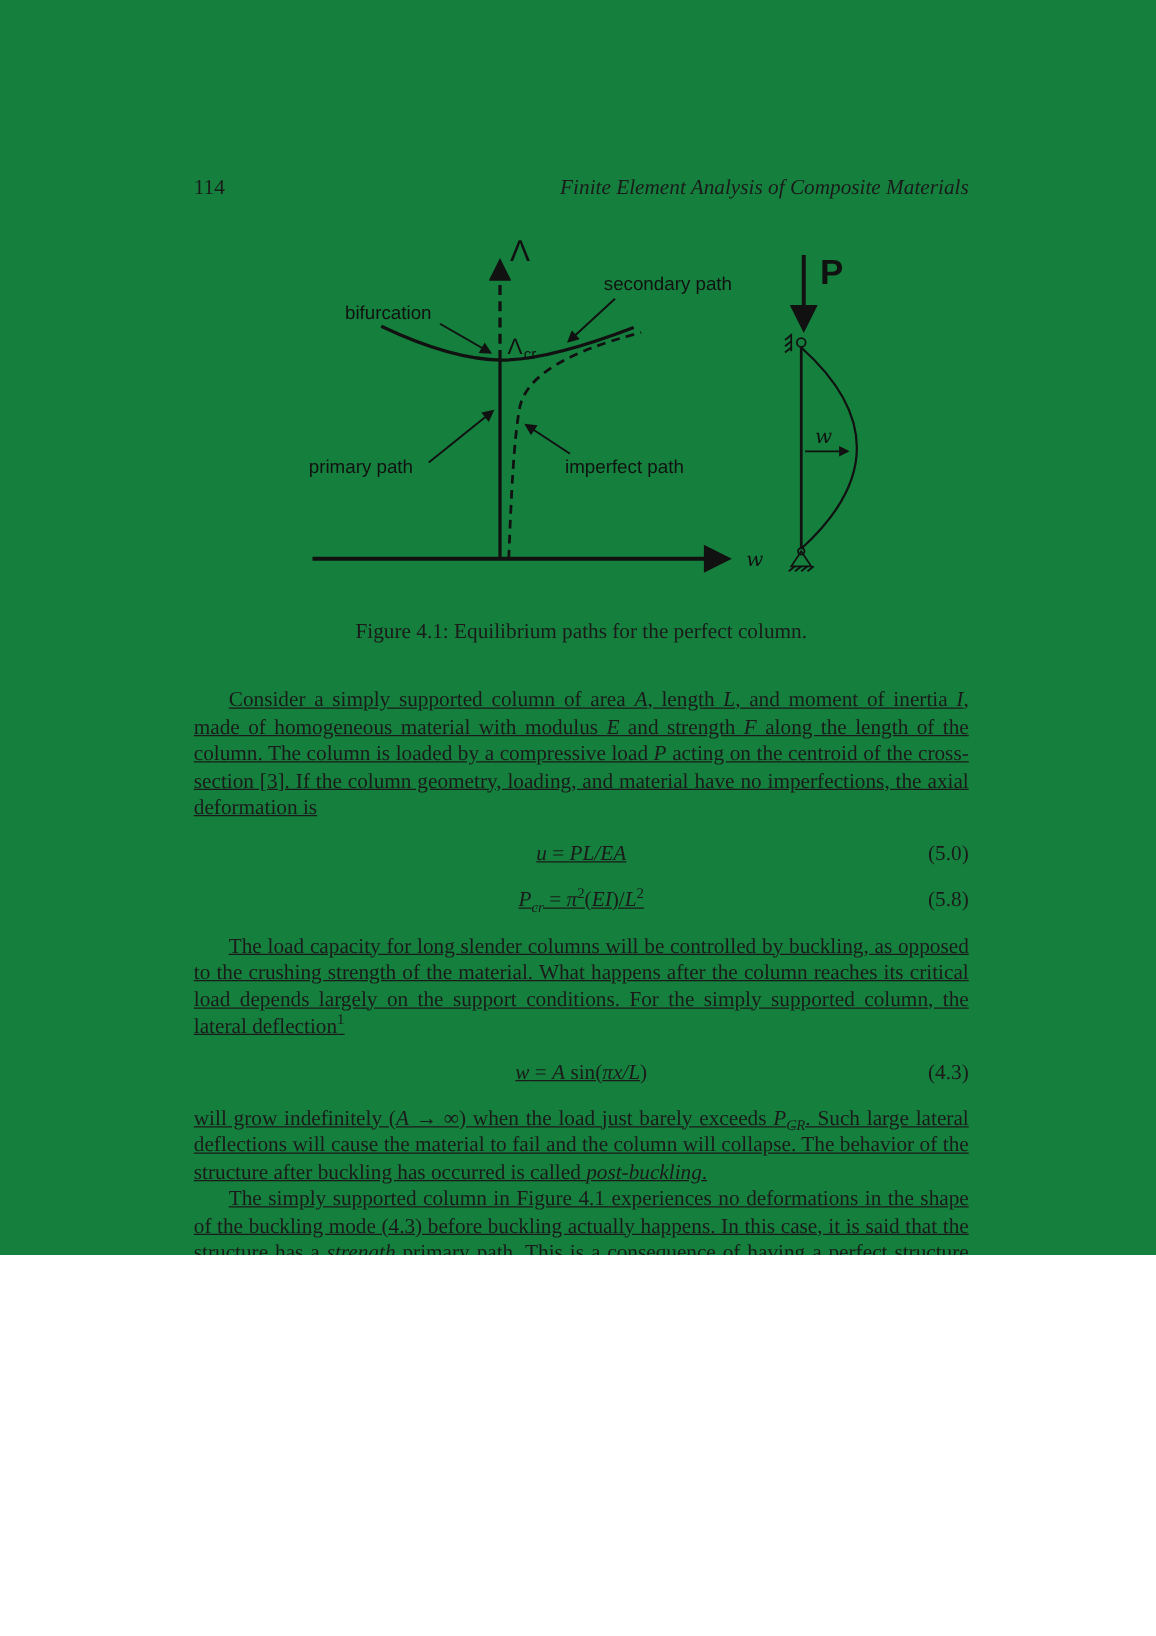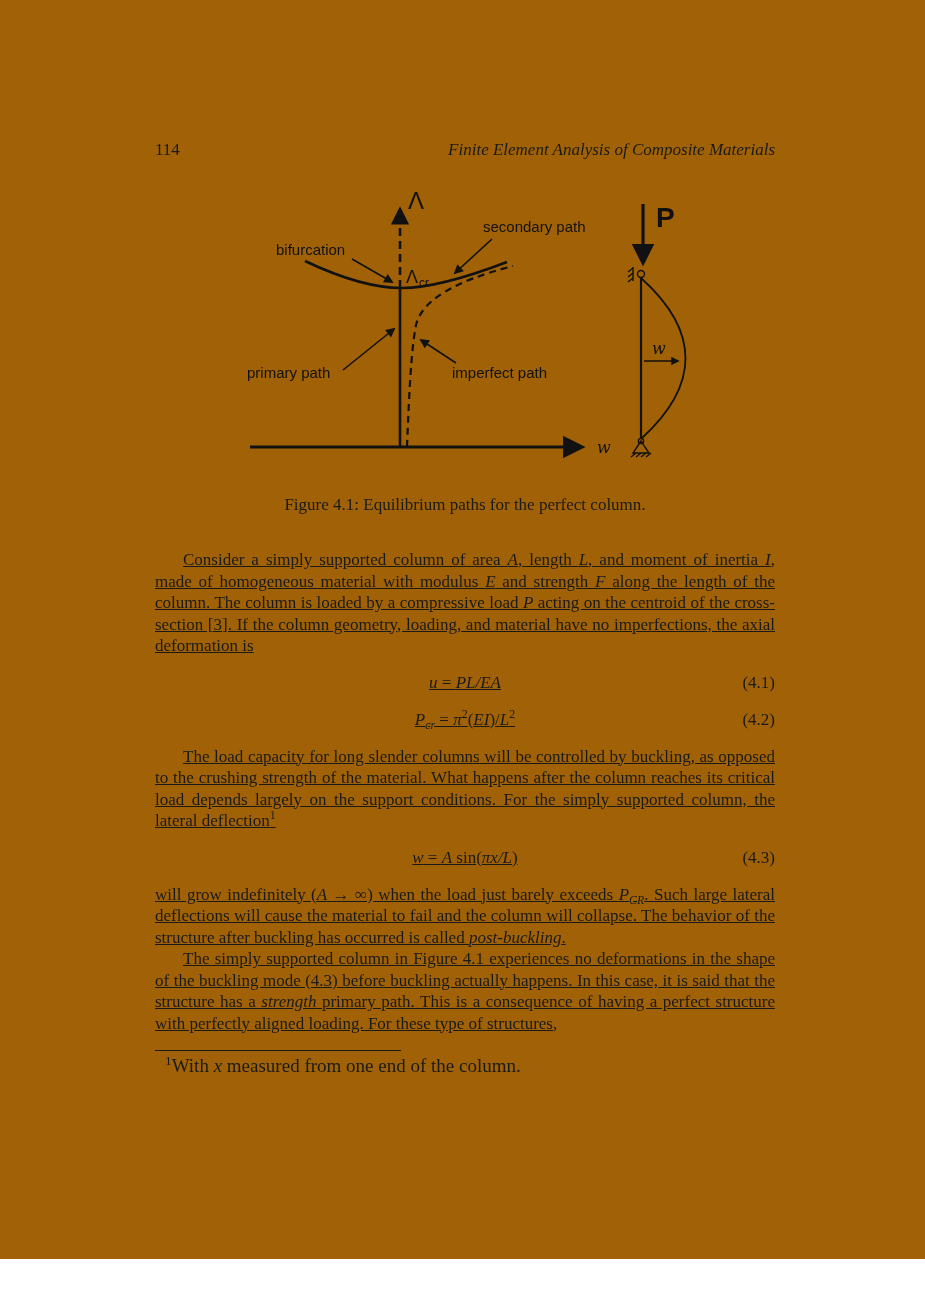--- a/index.html
+++ b/index.html
@@ -2,21 +2,21 @@
 <html><head>
 <meta charset="utf-8">
 <style>
   * { margin:0; padding:0; box-sizing:border-box; }
   html,body { background:#ffffff; }
   body {
     width:925px; height:1309px;
     font-family:"Liberation Serif", serif;
     color:#1a1a1a;
   }
-  .page { position:relative; width:925px; height:1259px; background:#a16207; overflow:hidden; }
+  .page { position:relative; width:925px; height:1004px; background:#15803d; overflow:hidden; }
   .content { position:absolute; left:155px; top:140px; width:620px; }
 
   .header { display:flex; justify-content:space-between; align-items:baseline; font-size:17px; }
   .running-title { font-style:italic; }
 
   .figure { margin-top:22px; }
   .figure svg { display:block; }
   .figcaption { text-align:center; font-size:17px; margin-top:23px; }
 
   .bodytext { margin-top:34px; font-size:17px; line-height:21.5px; text-align:justify;text-decoration:underline; }
@@ -121,27 +121,27 @@
       </svg>
 
       <div class="figcaption">Figure 4.1: Equilibrium paths for the perfect column.</div>
     </div>
 
     <div class="bodytext">
       <p class="indent">Consider a simply supported column of area <i>A</i>, length <i>L</i>, and moment of inertia <i>I</i>, made of homogeneous material with modulus <i>E</i> and strength <i>F</i> along the length of the column. The column is loaded by a compressive load <i>P</i> acting on the centroid of the cross-section [3]. If the column geometry, loading, and material have no imperfections, the axial deformation is</p>
 
       <div class="equation">
         <span class="eq-expr"><i>u</i> = <i>PL/EA</i></span>
-        <span class="eq-number">(4.1)</span>
+        <span class="eq-number">(5.0)</span>
       </div>
 
 
       <div class="equation">
         <span class="eq-expr"><i>P<sub>cr</sub></i> = <i>π</i><sup>2</sup>(<i>EI</i>)/<i>L</i><sup>2</sup></span>
-        <span class="eq-number">(4.2)</span>
+        <span class="eq-number">(5.8)</span>
       </div>
 
       <p class="indent">The load capacity for long slender columns will be controlled by buckling, as opposed to the crushing strength of the material. What happens after the column reaches its critical load depends largely on the support conditions. For the simply supported column, the lateral deflection<sup>1</sup></p>
 
       <div class="equation">
         <span class="eq-expr"><i>w</i> = <i>A</i> sin(<i>πx/L</i>)</span>
         <span class="eq-number">(4.3)</span>
       </div>
 
       <p>will grow indefinitely (<i>A</i> → ∞) when the load just barely exceeds <i>P<sub>CR</sub></i>. Such large lateral deflections will cause the material to fail and the column will collapse. The behavior of the structure after buckling has occurred is called <i>post-buckling</i>.</p>

